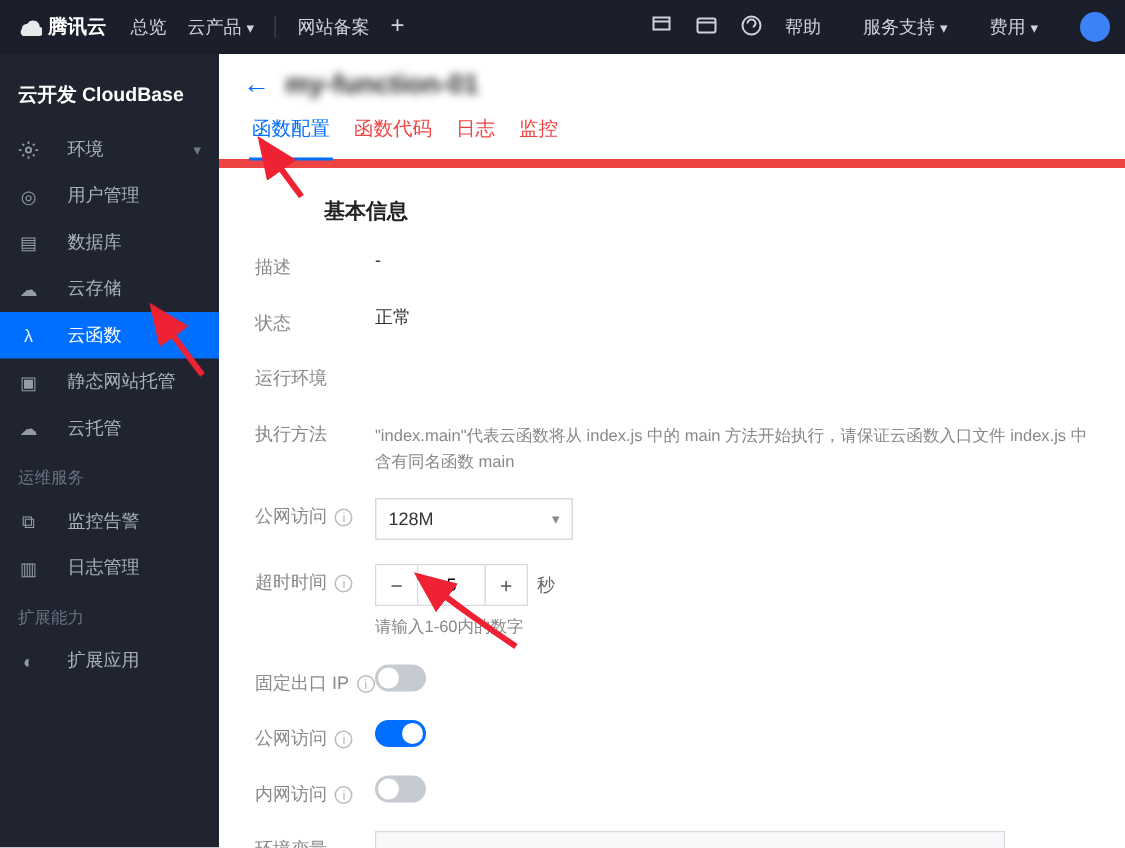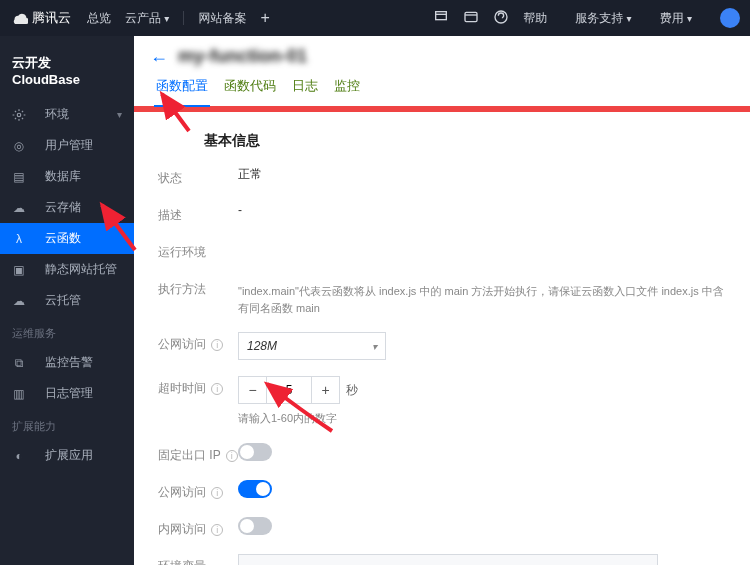--- a/index.html
+++ b/index.html
@@ -1,48 +1,48 @@
 <!DOCTYPE html>
 <html><head>
 <meta charset="utf-8">
 <style>
 * { box-sizing: border-box; margin: 0; padding: 0; }
 body { font-family: -apple-system, "Helvetica Neue", Arial, sans-serif; font-size: 12px; color: #333; background: #fff; width: 750px; height: 565px; overflow: hidden; }
 .topbar { height: 36px; background: #1a1f2b; display: flex; align-items: center; color: #cfd3db; padding: 0 10px; }
-.topbar .logo { display: flex; align-items: center; gap: 4px; color: #fff; font-size: 13px; font-weight: 400; margin-right: 16px; }
+.topbar .logo { display: flex; align-items: center; gap: 4px; color: #fff; font-size: 13px; font-weight: 700; margin-right: 16px; }
 .topbar a.tb { color: #cfd3db; text-decoration: none; font-size: 12px; margin-right: 14px; cursor: pointer; }
 .topbar .divider { width: 1px; height: 14px; background: #3a3f4b; margin-right: 14px; }
 .topbar .plus { font-size: 16px; margin-right: 14px; cursor: pointer; }
 .topbar .spacer { flex: 1; }
 .topbar .right { display: flex; align-items: center; gap: 14px; }
 .topbar .avatar { width: 20px; height: 20px; border-radius: 50%; background: #3b82f6; }
 .layout { display: flex; height: calc(100% - 36px); }
-.sidebar { width: 134px; background: #1f2430; color: #aab1bd; padding-top: 10px; overflow: hidden; }
+.sidebar { width: 146px; background: #1f2430; color: #aab1bd; padding-top: 10px; overflow: hidden; }
 .sidebar .title { color: #fff; font-size: 13px; font-weight: 600; padding: 8px 12px 12px; }
 .sidebar .group { font-size: 11px; color: #6c7280; padding: 10px 12px 6px; }
 .sidebar .item { display: flex; align-items: center; gap: 19px; padding: 7px 12px; font-size: 12px; cursor: pointer; }
 .sidebar .item.active { background: #006eff; color: #fff; }
 .sidebar .ic { width: 14px; height: 14px; display: inline-flex; align-items: center; justify-content: center; opacity: .85; }
 .sidebar .chev { margin-left: auto; font-size: 10px; opacity: .6; }
 .main { flex: 1; background: #fff; overflow-y: auto; position: relative; }
 .header { display: flex; align-items: center; padding: 10px 16px 0; gap: 10px; }
 .backarrow { color: #006eff; font-size: 18px; cursor: pointer; }
 .fn-title { font-size: 18px; font-weight: 600; color: #222; filter: blur(3px); }
 .tabs { display: flex; gap: 12px; padding: 10px 20px 0; border-bottom: 6px solid #ef4444; }
-.tab { padding: 0 2px 10px; font-size: 13px; color: #4d7c0f; cursor: pointer; }
+.tab { padding: 0 2px 10px; font-size: 13px; color: #ef4444; cursor: pointer; }
 .tab.active { color: #006eff; border-bottom: 2px solid #006eff; margin-bottom: -1px; }
 .content { padding: 20px 24px 40px; }
 .section-title { font-size: 14px; font-weight: 600; margin-bottom: 16px; color: #222; margin-left: 46px; }
 .row { display: flex; align-items: flex-start; margin-bottom: 16px; }
 .row .lbl { width: 80px; font-size: 12px; color: #888; padding-top: 4px; }
 .row .lbl .info { display: inline-block; width: 12px; height: 12px; border: 1px solid #bbb; border-radius: 50%; text-align: center; line-height: 11px; font-size: 9px; color: #bbb; margin-left: 2px; }
 .row .val { flex: 1; font-size: 12px; color: #333; }
 .status-ok { color: #0abf5b; }
 .hint { color: #888; font-size: 11px; margin-top: 6px; line-height: 1.5; }
-.select { display: inline-flex; align-items: center; justify-content: space-between; width: 148px; height: 28px; border: 1px solid #d6dae0; padding: 0 8px; background: #fff; cursor: pointer; font-size: 12px; font-style: italic; }
+.select { display: inline-flex; align-items: center; justify-content: space-between; width: 132px; height: 28px; border: 1px solid #d6dae0; padding: 0 8px; background: #fff; cursor: pointer; font-size: 12px; }
 .select .caret { font-size: 10px; color: #888; }
 .stepper { display: inline-flex; height: 28px; border: 1px solid #d6dae0; }
 .stepper button { width: 28px; background: #fff; border: none; cursor: pointer; font-size: 14px; color: #555; }
 .stepper button:first-child { border-right: 1px solid #d6dae0; }
 .stepper button:last-child { border-left: 1px solid #d6dae0; }
 .stepper input { width: 44px; border: none; text-align: center; font-size: 12px; outline: none; }
 .unit { margin-left: 6px; color: #666; }
 .toggle { width: 34px; height: 18px; border-radius: 9px; position: relative; cursor: pointer; display: inline-block; }
 .toggle.on { background: #006eff; }
 .toggle.off { background: #c6cad1; }
@@ -153,26 +153,26 @@
       <div class="tab active">函数配置</div>
       <div class="tab">函数代码</div>
       <div class="tab">日志</div>
       <div class="tab">监控</div>
     </div>
 
     <div class="content">
       <div class="section-title">基本信息</div>
 
       <div class="row">
+        <div class="lbl">描述</div>
+        <div class="val">-</div>
+      </div>
+      <div class="row">
         <div class="lbl">状态</div>
         <div class="val status-ok">正常</div>
-      </div>
-      <div class="row">
-        <div class="lbl">描述</div>
-        <div class="val">-</div>
       </div>
       <div class="row">
         <div class="lbl">运行环境</div>
       </div>
       <div class="row">
         <div class="lbl">执行方法</div>
         <div class="val">
           <div class="hint">"index.main"代表云函数将从 index.js 中的 main 方法开始执行，请保证云函数入口文件 index.js 中含有同名函数 main</div>
         </div>
       </div>

